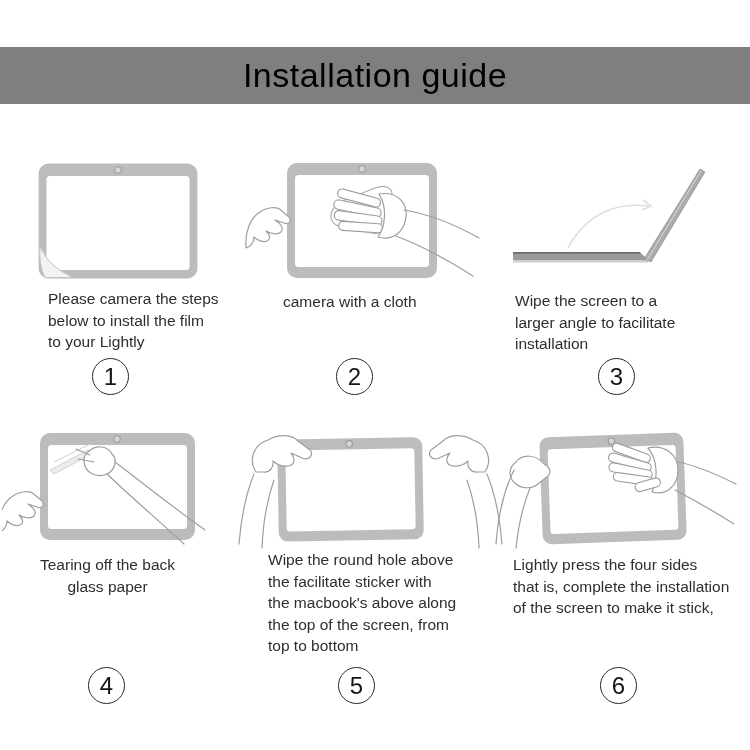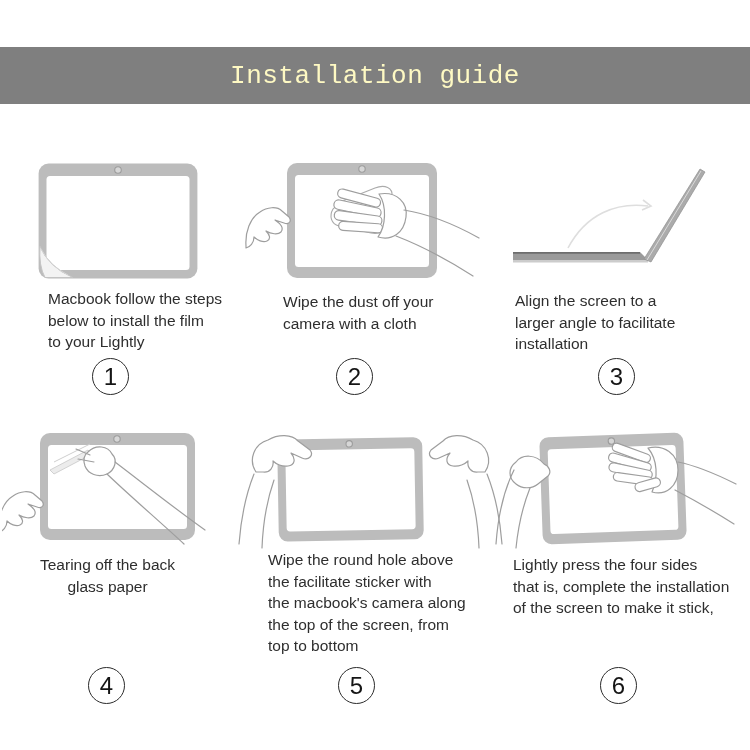--- a/index.html
+++ b/index.html
@@ -1,20 +1,20 @@
 <!DOCTYPE html>
 <html><head>
 <meta charset="utf-8">
 <style>
   html,body{margin:0;padding:0;background:#fff;}
   .canvas{position:relative;width:750px;height:750px;background:#ffffff;
           font-family:"Liberation Sans",sans-serif;overflow:hidden;}
   .header{position:absolute;left:0;top:47px;width:750px;height:57px;background:#7f7f7f;
           display:flex;align-items:center;justify-content:center;}
-  .header .title{color:#fef9c3;font-size:26px;letter-spacing:.5px;font-family:Liberation Mono, monospace;}
+  .header .title{color:#000000;font-size:34px;letter-spacing:.5px;}
   .step{position:absolute;}
   .illus{position:absolute;}
   .txt{position:absolute;font-size:15.5px;line-height:21.5px;color:#2e2e2e;}
   .num{position:absolute;width:37px;height:37px;border:1.7px solid #2b2b2b;border-radius:50%;
        display:flex;align-items:center;justify-content:center;font-size:24px;color:#151515;
        box-sizing:border-box;background:#fff;}
   #s1{left:0;top:150px;width:245px;height:262px;}
   #s2{left:245px;top:150px;width:250px;height:262px;}
   #s3{left:495px;top:150px;width:255px;height:262px;}
   #s4{left:0;top:415px;width:228px;height:300px;text-align:center;}
@@ -40,21 +40,21 @@
 
   <section class="step" id="s1">
     <svg class="illus" width="160" height="116" viewBox="0 0 160 116">
       <rect x="0.6" y="0.6" width="158.8" height="114.8" rx="10" fill="#bcbcbc"></rect>
       <rect x="8.5" y="13" width="143" height="94" rx="3.5" fill="#ffffff"></rect>
       <circle cx="80" cy="7" r="3.3" fill="#d6d6d6" stroke="#9c9c9c" stroke-width="1.1"></circle>
       <path d="M 2,83 Q 10,104 35,114.5 L 7,114.5 Q 0.6,103 2,83 Z" fill="#f3f3f3" stroke="#c3c3c3" stroke-width="1"></path>
       <path d="M 3,86 Q 12,103 30,112" fill="none" stroke="#d4d4d4" stroke-width="1"></path>
     </svg>
     <div class="txt">
-      <div>Macbook follow the steps</div>
+      <div>Please camera the steps</div>
       <div>below to install the film</div>
       <div>to your Lightly</div>
     </div>
     <div class="num">1</div>
   </section>
 
   <section class="step" id="s2">
     <svg class="illus" width="235" height="130" viewBox="0 0 235 130">
       <rect x="42" y="5" width="150" height="115" rx="10" fill="#bcbcbc"></rect>
       <rect x="50" y="17" width="134" height="92" rx="3.5" fill="#ffffff"></rect>
@@ -68,38 +68,37 @@
         <rect x="90" y="52" width="48" height="9.5" rx="4.7" transform="rotate(8 90 52)"></rect>
         <rect x="94" y="63" width="44" height="9" rx="4.5" transform="rotate(4 94 63)"></rect>
         <path d="M 134,36 C 152,33 163,45 161,59 C 159,75 147,83 133,79 C 141,68 142,48 134,36 Z"></path>
       </g>
       <path class="stroke" d="M 159,52 C 184,56 209,66 234,80"></path>
       <path class="stroke" d="M 151,78 C 177,88 203,102 228,118"></path>
 
       <path id="clawHand" class="hand" d="M 1,88 C 0,74 5,60 15,54 C 22,49 32,48 37,53 L 44,59 C 47,63 44,67 39,65 L 30,62 C 36,66 39,70 36,74 C 33,77 26,76 21,73 C 25,77 26,81 22,83 C 18,85 12,82 9,79 C 9,85 5,89 1,90 Z"></path>
     </svg>
     <div class="txt">
-      <div>Wipe the dust off your</div>
       <div>camera with a cloth</div>
     </div>
     <div class="num">2</div>
   </section>
 
   <section class="step" id="s3">
     <svg class="illus" width="205" height="98" viewBox="0 0 205 98">
       <path d="M 58,82 C 76,48 106,36 138,40" fill="none" stroke="#dedede" stroke-width="1.6"></path>
       <path d="M 133,34 L 141,40 L 132,44" fill="none" stroke="#dedede" stroke-width="1.6"></path>
       <polygon points="3,86 130,86 138,94 3,94" fill="#9a9a9a"></polygon>
       <line x1="3" y1="86.9" x2="130" y2="86.9" stroke="#6d6d6d" stroke-width="1.8"></line>
       <polygon points="3,94 138,94 138,96.5 3,96.5" fill="#cccccc"></polygon>
       <polygon points="134,93 190,3 195,6 141,96" fill="#ababab" stroke="#8f8f8f" stroke-width="0.7"></polygon>
       <line x1="191" y1="5" x2="137" y2="94" stroke="#dadada" stroke-width="1"></line>
     </svg>
     <div class="txt">
-      <div>Align the screen to a</div>
+      <div>Wipe the screen to a</div>
       <div>larger angle to facilitate</div>
       <div>installation</div>
     </div>
     <div class="num">3</div>
   </section>
 
   <section class="step" id="s4">
     <svg class="illus" width="210" height="128" viewBox="0 0 210 128">
       <rect x="38" y="9" width="155" height="107" rx="10" fill="#bcbcbc"></rect>
       <rect x="46" y="21" width="139" height="84" rx="3.5" fill="#ffffff"></rect>
@@ -134,21 +133,21 @@
       <g id="p5hand">
         <path class="hand" d="M 28,42 C 20,30 26,14 40,10 C 50,4 64,4 70,11 L 82,20 C 86,25 81,31 74,28 L 63,23 C 68,29 67,35 60,36 C 54,37 48,34 45,31 C 46,37 42,43 35,42 Z"></path>
         <path class="stroke" d="M 26,44 C 18,64 13,88 11,114"></path>
         <path class="stroke" d="M 46,50 C 39,70 35,92 34,118"></path>
       </g>
       <use href="#p5hand" transform="translate(285,0) scale(-1,1)"></use>
     </svg>
     <div class="txt">
       <div>Wipe the round hole above</div>
       <div>the facilitate sticker with</div>
-      <div>the macbook's camera along</div>
+      <div>the macbook's above along</div>
       <div>the top of the screen, from</div>
       <div>top to bottom</div>
     </div>
     <div class="num">5</div>
   </section>
 
   <section class="step" id="s6">
     <svg class="illus" width="252" height="130" viewBox="0 0 252 130">
       <g transform="rotate(-2 127 60)">
         <rect x="55" y="7" width="144" height="107" rx="9" fill="#bcbcbc"></rect>

